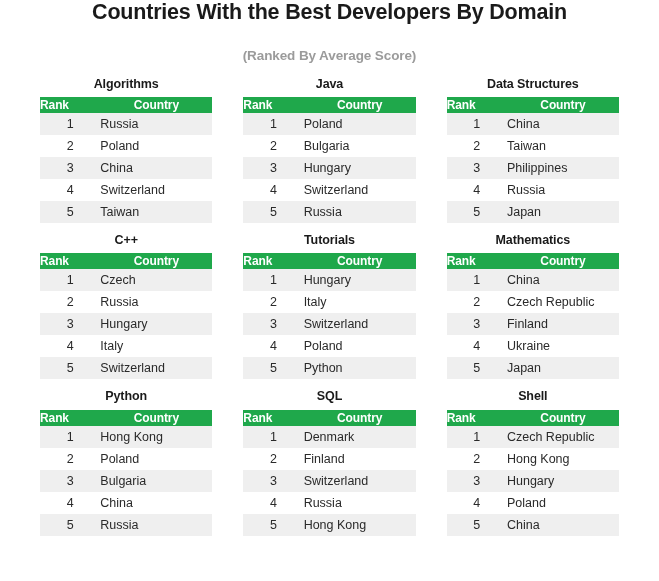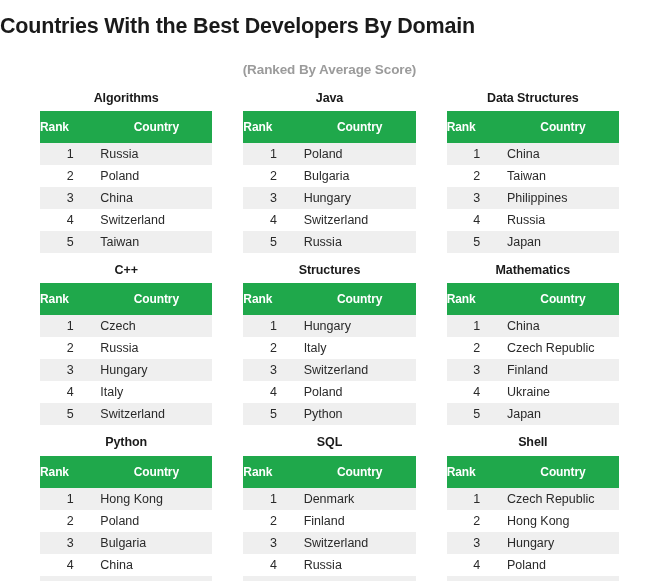--- a/index.html
+++ b/index.html
@@ -14,26 +14,25 @@
     color: #231f20;
     overflow: hidden;
   }
   .page {
     position: relative;
     width: 659px;
     height: 581px;
     box-sizing: border-box;
   }
   .title {
-    text-align: left;
+    text-align: center;
     font-size: 21.5px;
     font-weight: bold;
     letter-spacing: -0.2px;
     color: #1a1a1a;
-    padding-top: 14px;
     line-height: 1.2;
   }
   .subtitle {
     text-align: center;
     font-size: 13.5px;
     font-weight: bold;
     color: #9b9b9b;
     margin-top: 22px;
     letter-spacing: -0.1px;
   }
@@ -61,21 +60,21 @@
     width: 100%;
     border-collapse: collapse;
     table-layout: fixed;
     font-size: 12px;
   }
   table.rank-table th {
     background: #1fa84b;
     color: #ffffff;
     font-weight: bold;
     font-size: 12px;
-    height: 32px;
+    height: 16px;
     padding: 0;
     letter-spacing: -0.1px;
   }
   th.col-rank {
     width: 35%;
     text-align: left;
     padding-left: 8px;
     box-sizing: border-box;
   }
   th.col-country {
@@ -238,21 +237,21 @@
               <td class="cell-country">Italy</td>
             </tr>
             <tr>
               <td class="cell-rank">5</td>
               <td class="cell-country">Switzerland</td>
             </tr>
           </tbody>
         </table>
       </div>
       <div class="panel">
-        <div class="panel-title">Structures</div>
+        <div class="panel-title">Tutorials</div>
         <table class="rank-table">
           <thead>
             <tr>
               <th class="col-rank">Rank</th>
               <th class="col-country">Country</th>
             </tr>
           </thead>
           <tbody>
             <tr>
               <td class="cell-rank">1</td>

